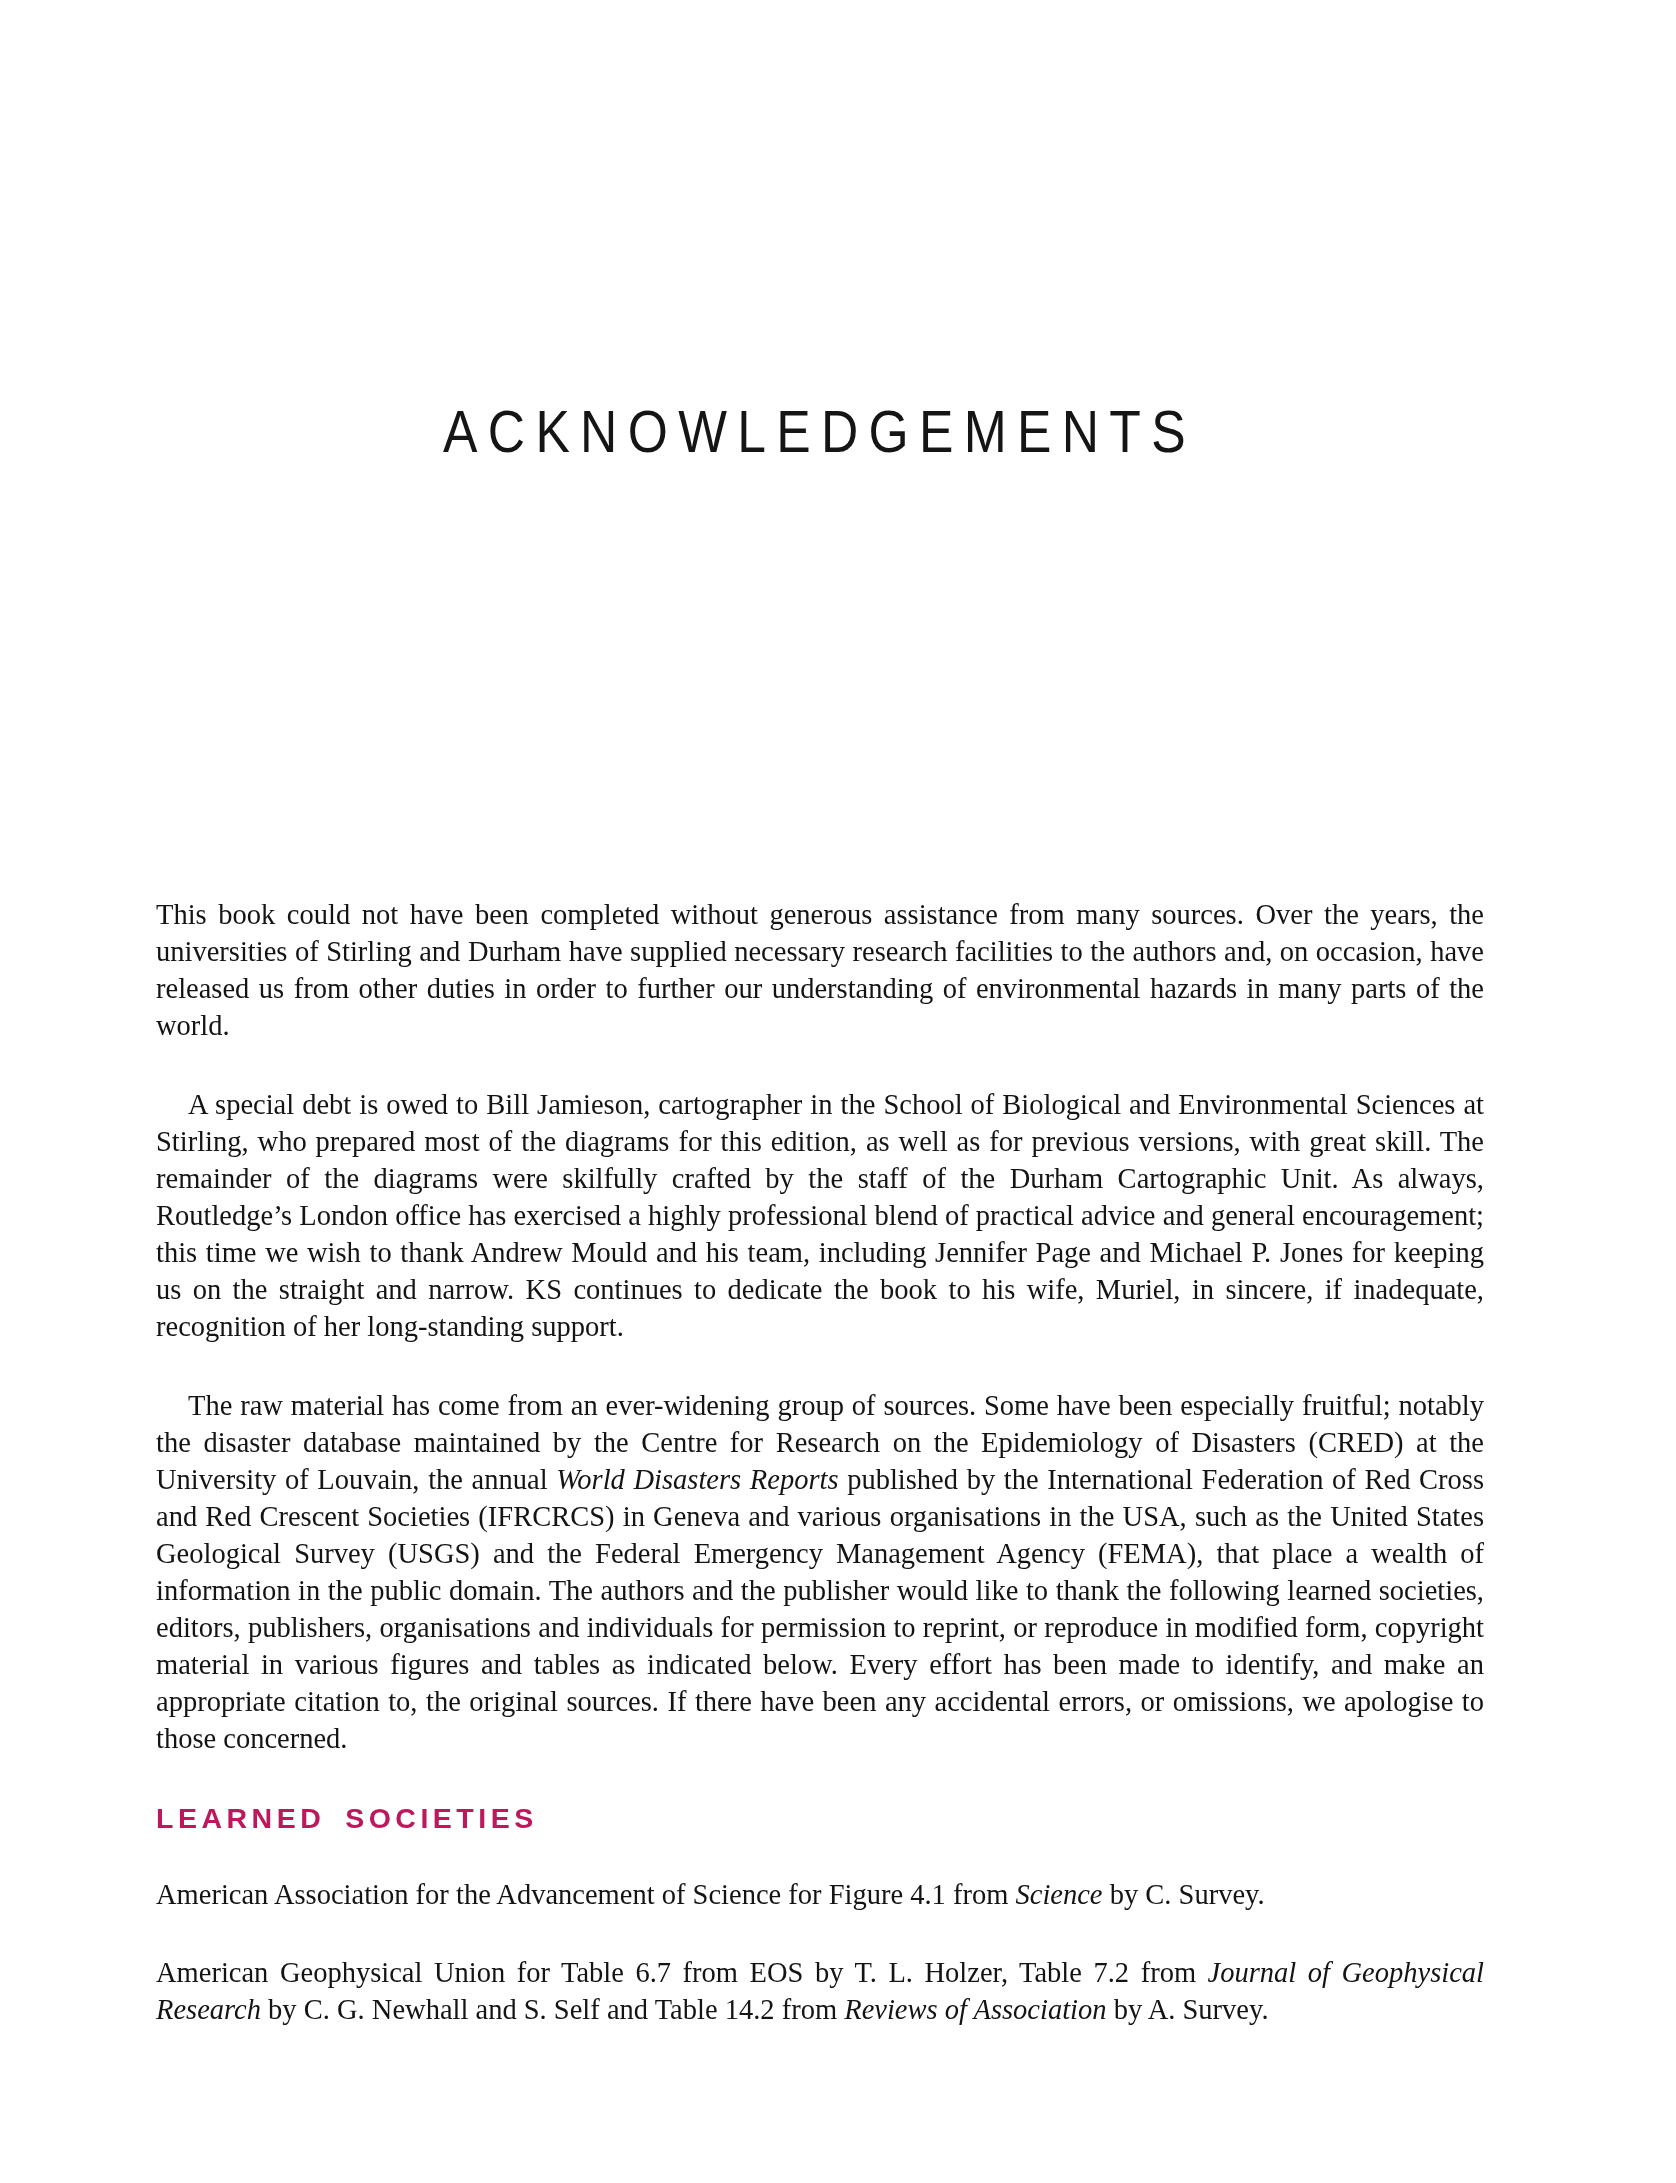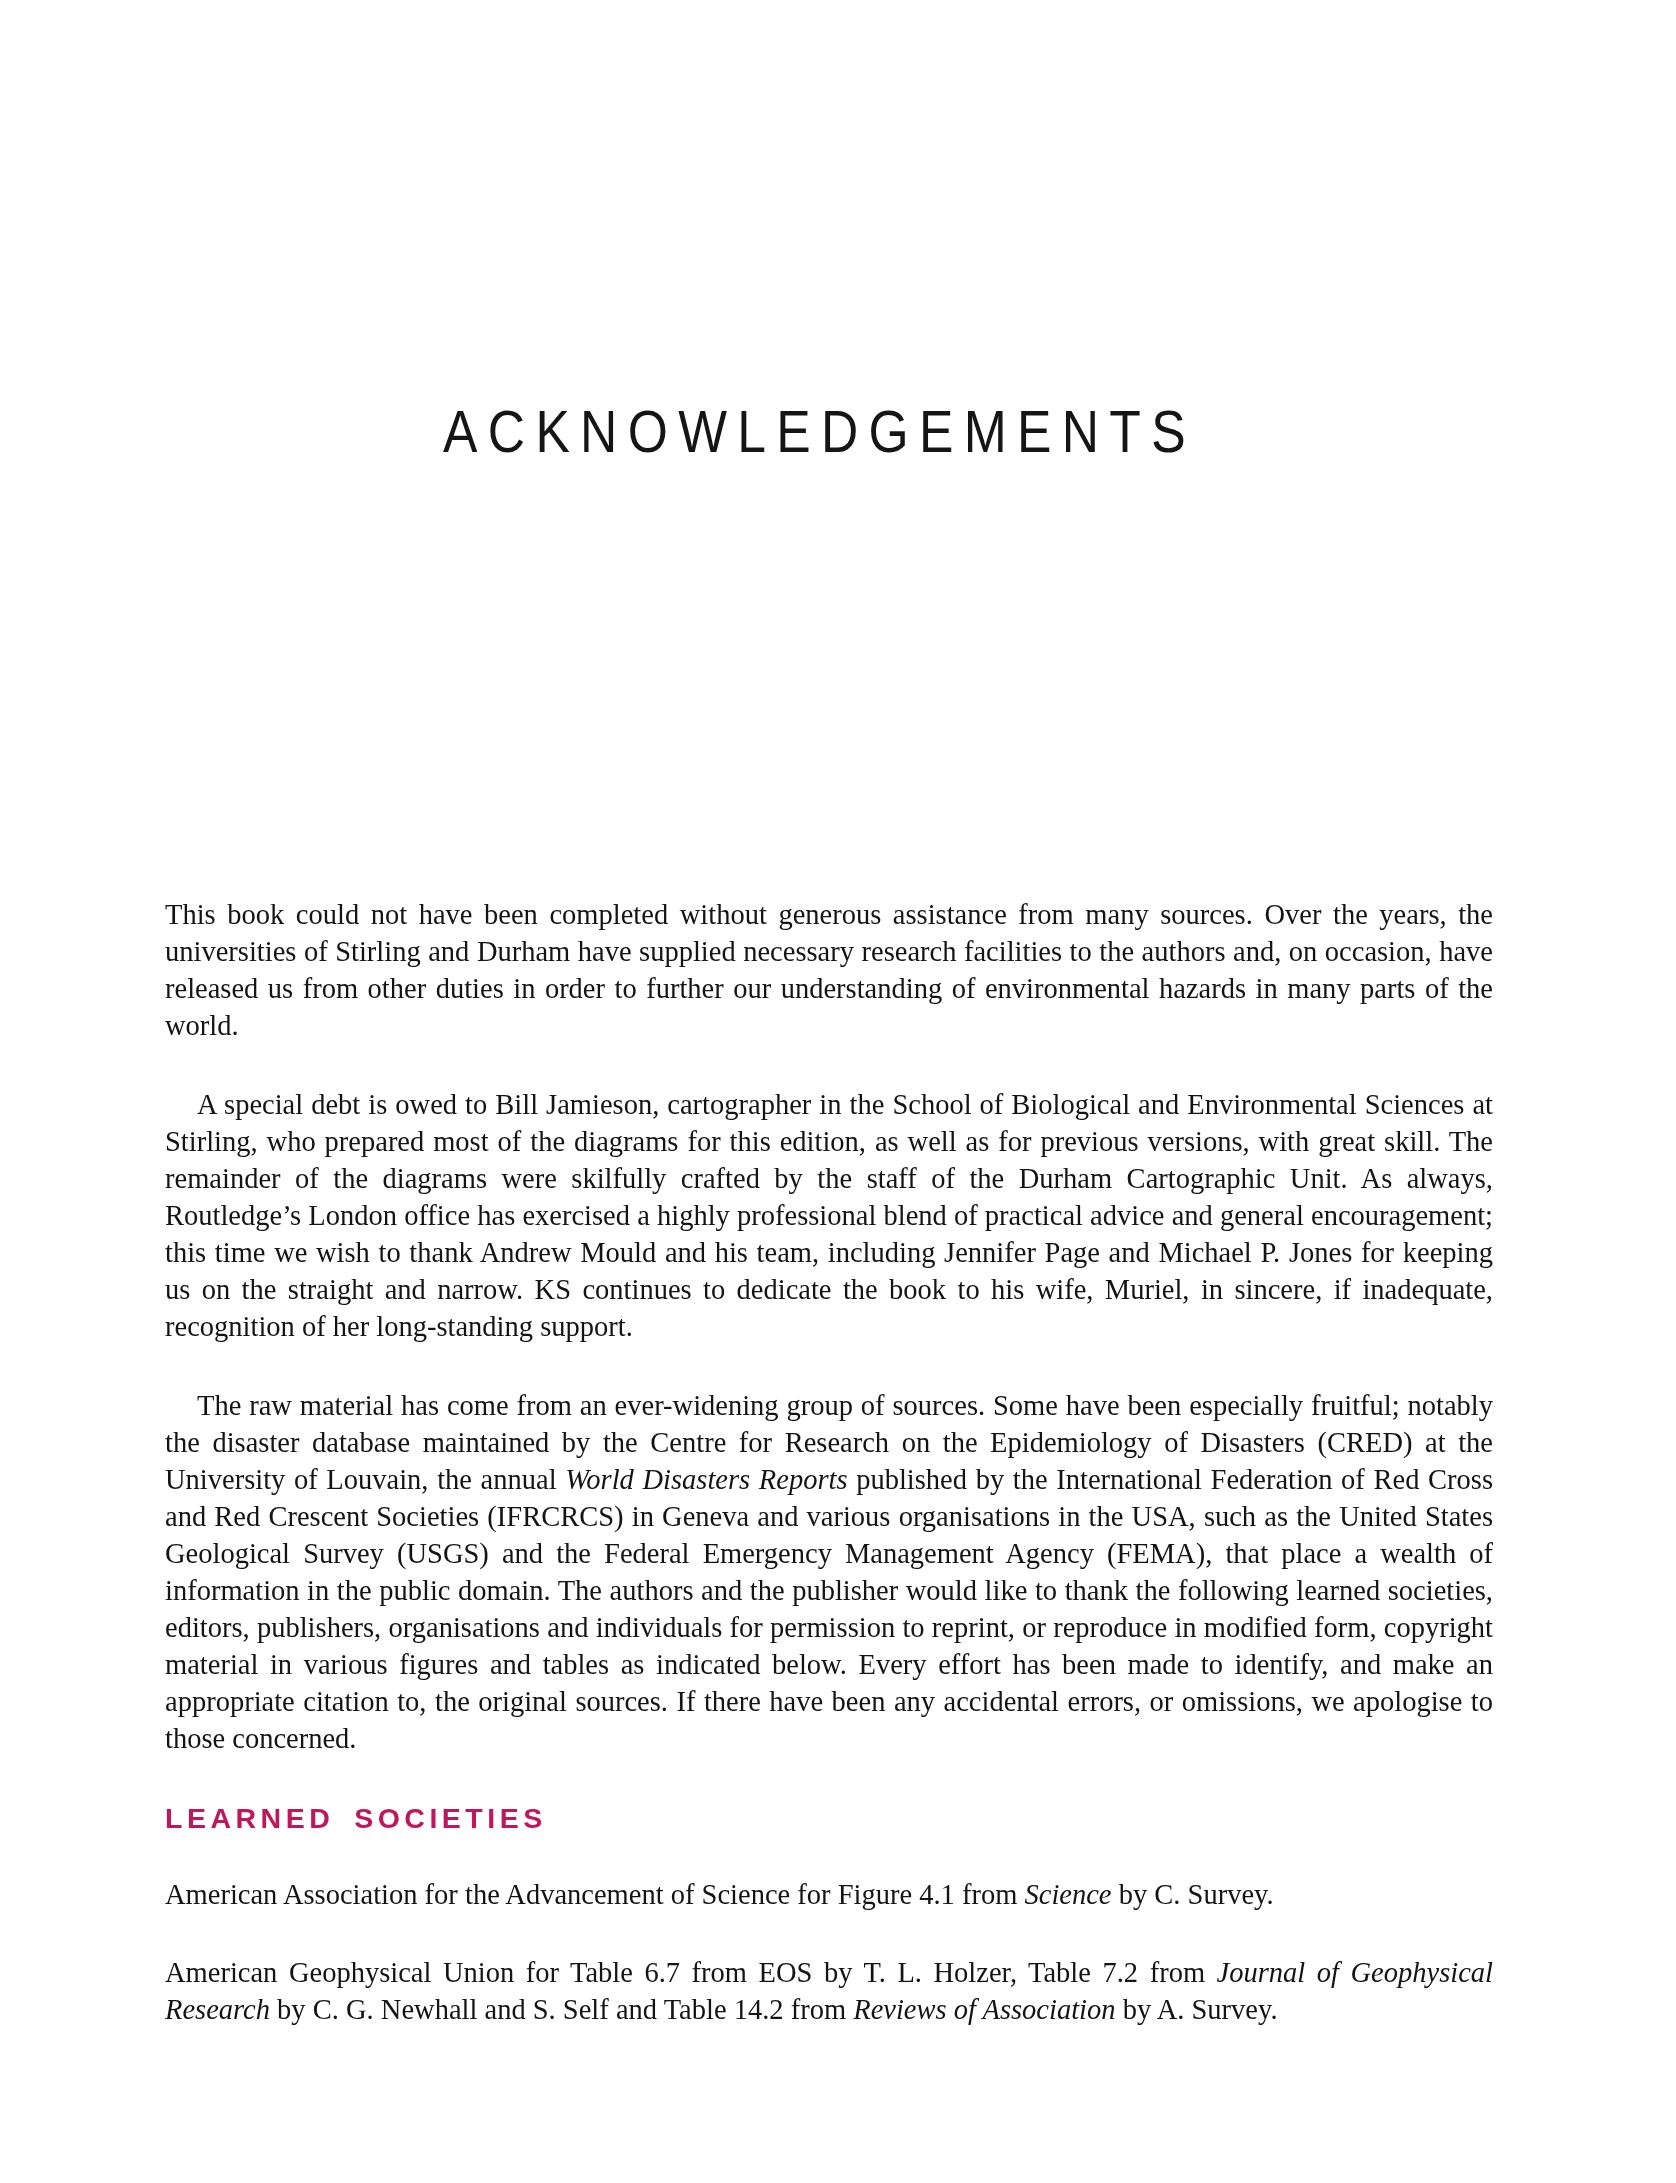--- a/index.html
+++ b/index.html
@@ -25,21 +25,21 @@
     font-weight: 400;
     font-size: 60px;
     letter-spacing: 12px;
     color: #151515;
     transform: scaleX(0.86);
     transform-origin: 50% 50%;
     white-space: nowrap;
   }
   .body-block {
     position: absolute;
-    left: 165px;
+    left: 156px;
     top: 896px;
     width: 1328px;
     font-family: "Liberation Serif", serif;
     font-size: 28.5px;
     line-height: 37px;
     color: #141414;
     text-align: justify;
   }
   .para {
     margin: 0;

